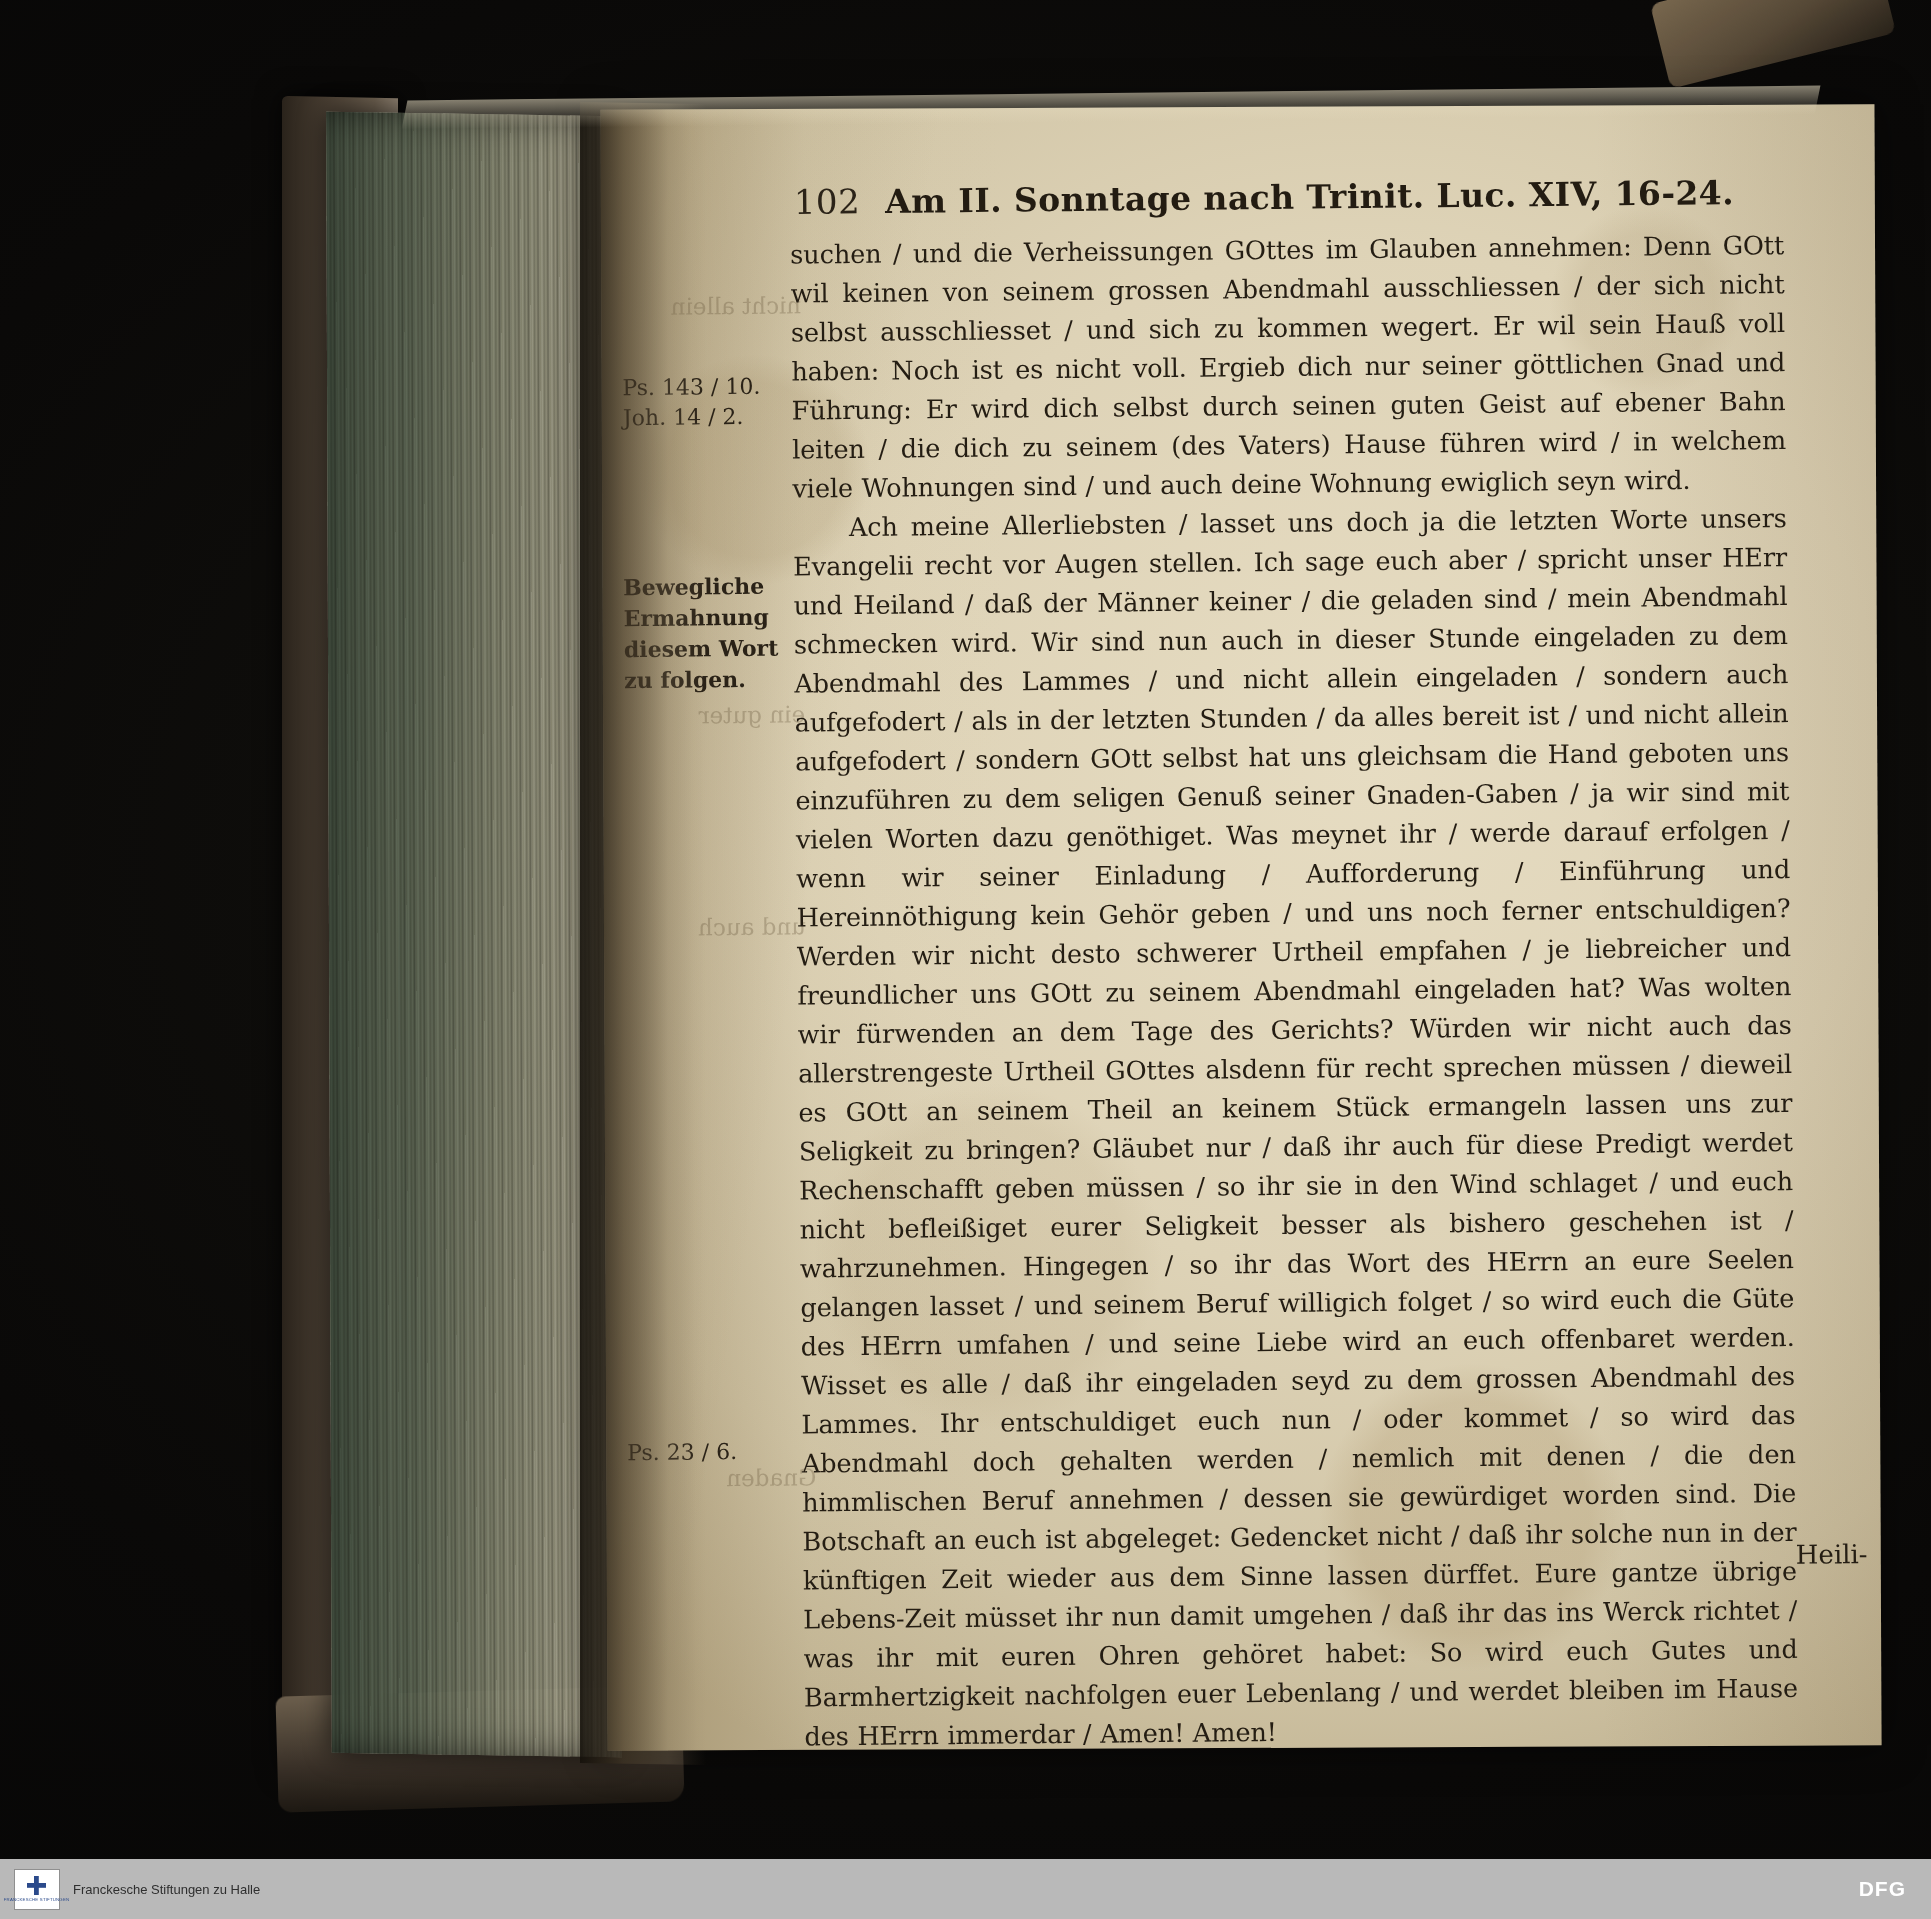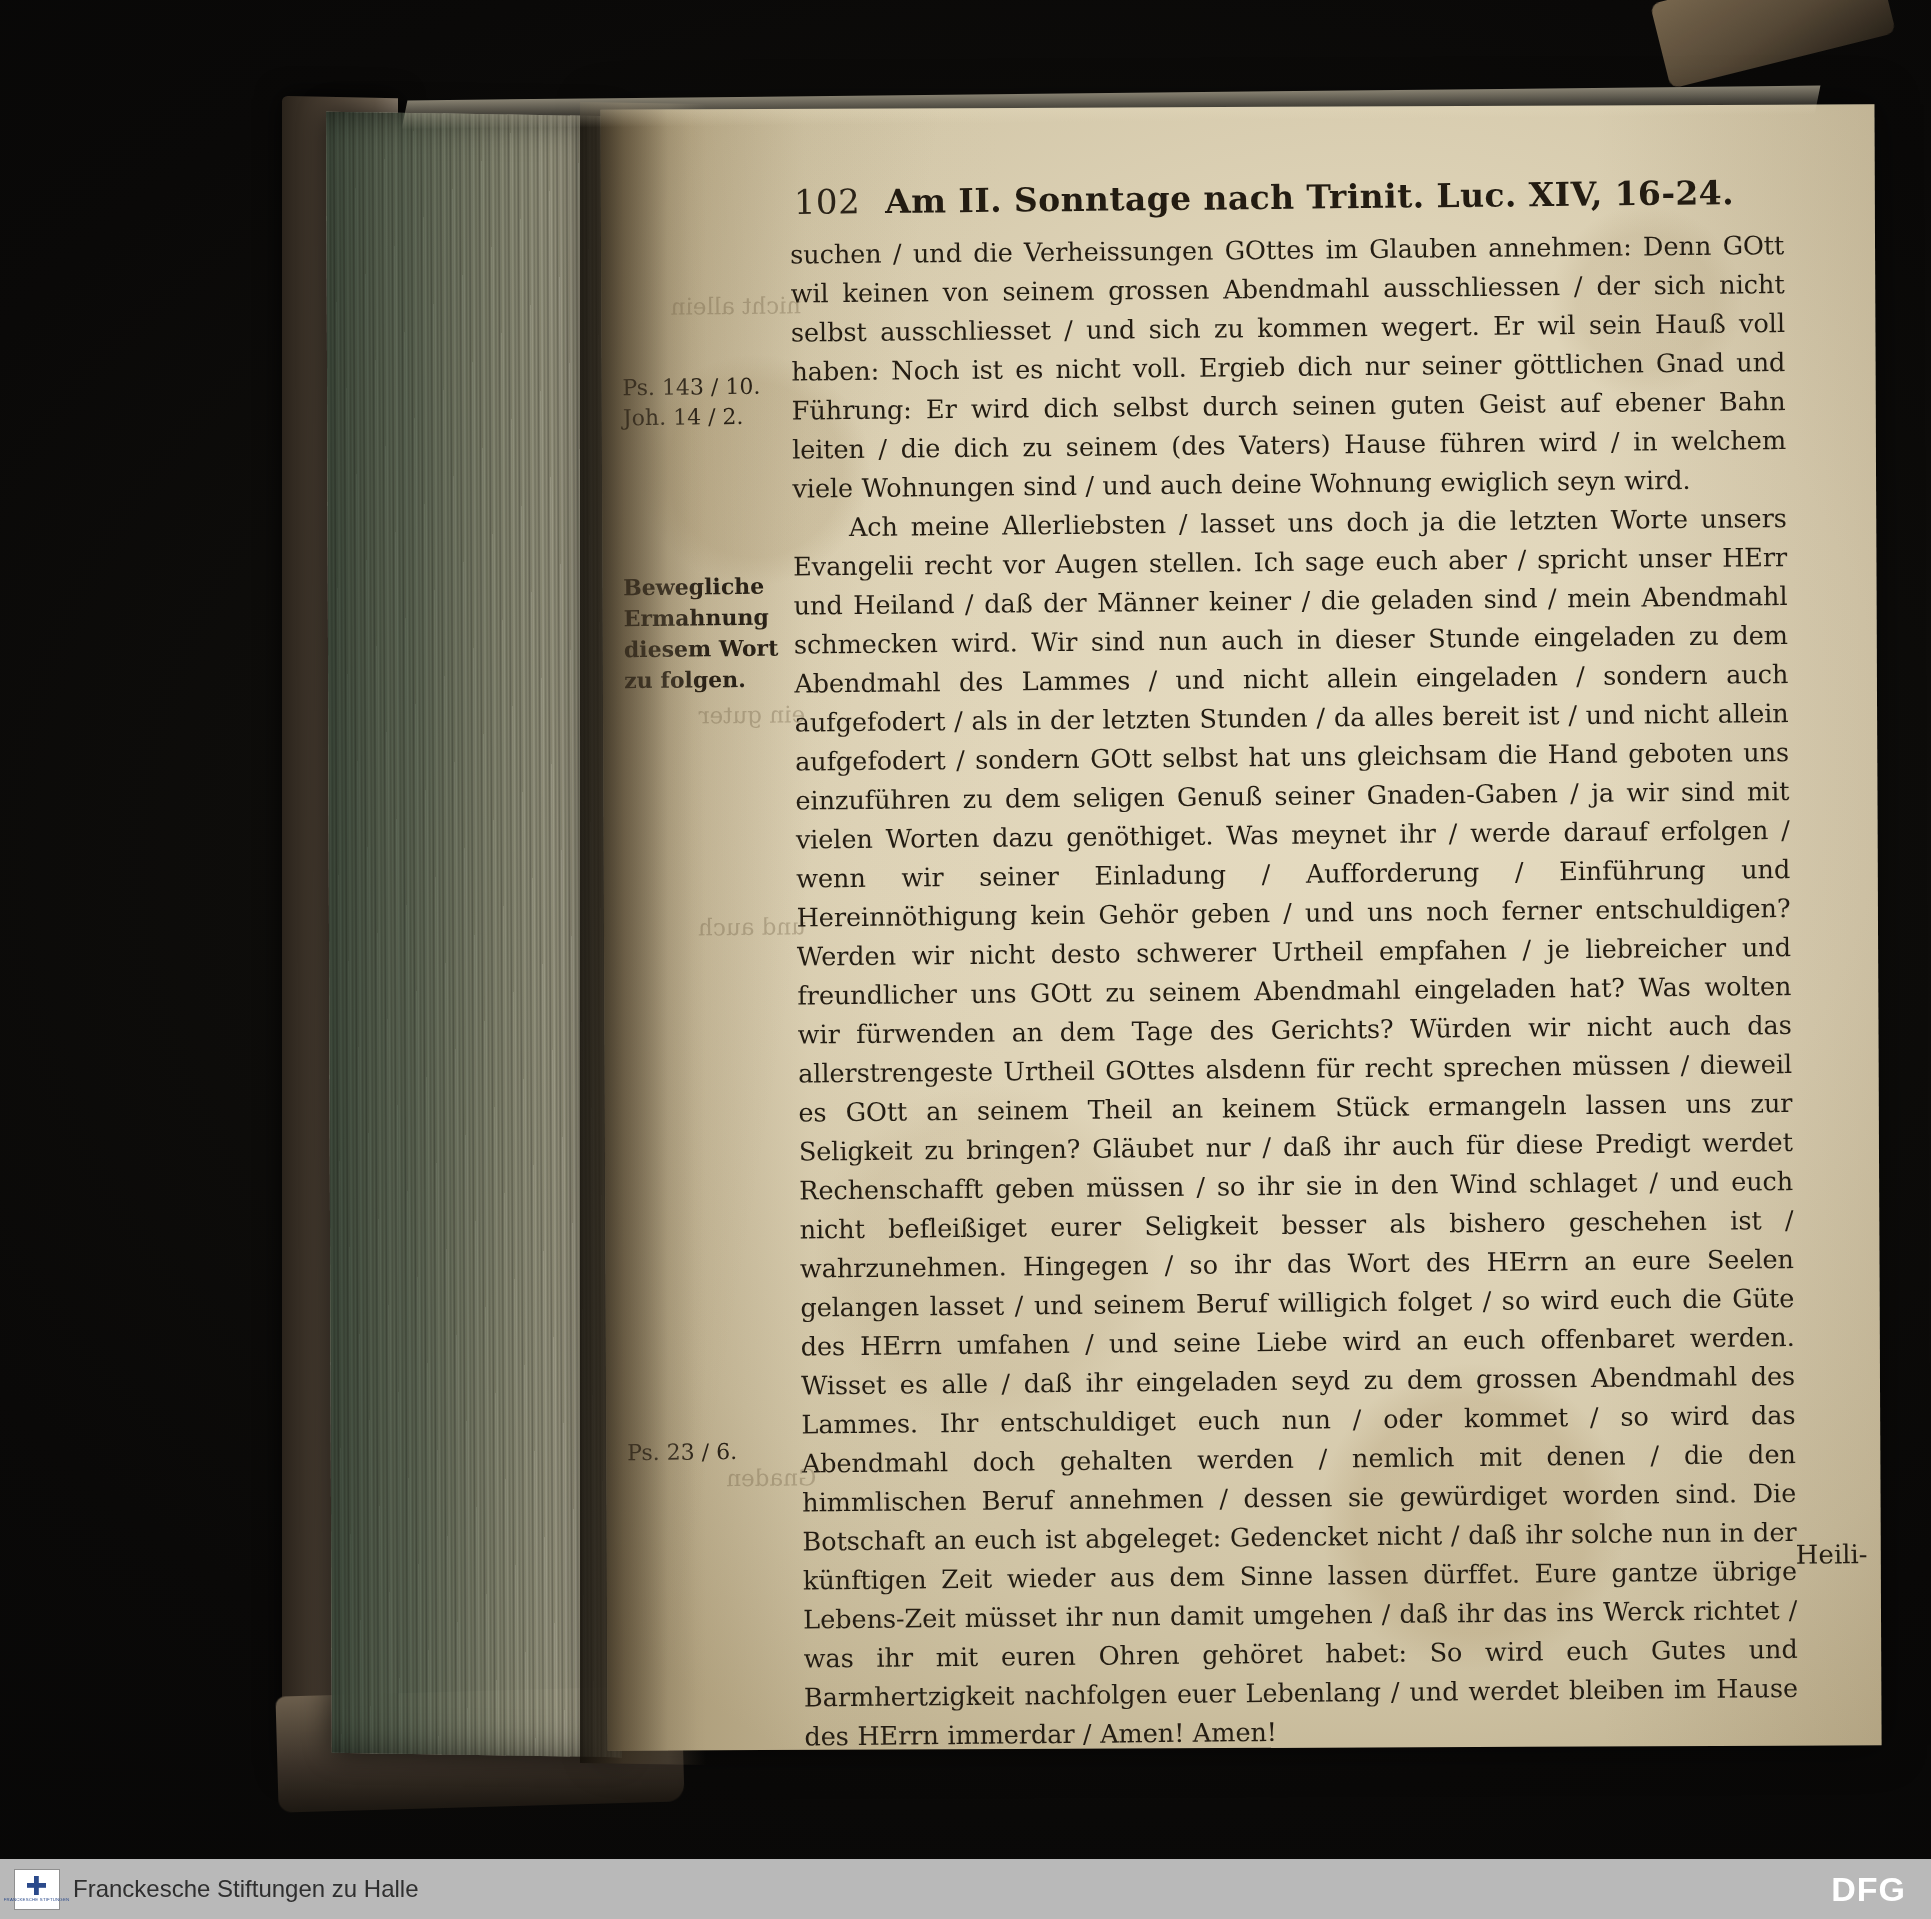--- a/index.html
+++ b/index.html
@@ -307,28 +307,28 @@
   #footer-logo .mark-text {
     font-family: "Liberation Sans", sans-serif;
     font-size: 4.3px;
     color: #2b4a8b;
     letter-spacing: 0.2px;
     margin-top: 1.9px;
     white-space: nowrap;
   }
   #footer-text {
     font-family: "Liberation Sans", sans-serif;
-    font-size: 24px;
+    font-size: 13px;
     color: #2f2f2f;
   }
   #footer-dfg {
     margin-left: auto;
     margin-right: 25px;
     font-family: "Liberation Sans", sans-serif;
-    font-size: 34px;
+    font-size: 21px;
     font-weight: 700;
     color: #ffffff;
     letter-spacing: 1px;
   }
 </style>
 </head>
 <body>
 
 <div id="photo-backdrop"></div>
 

